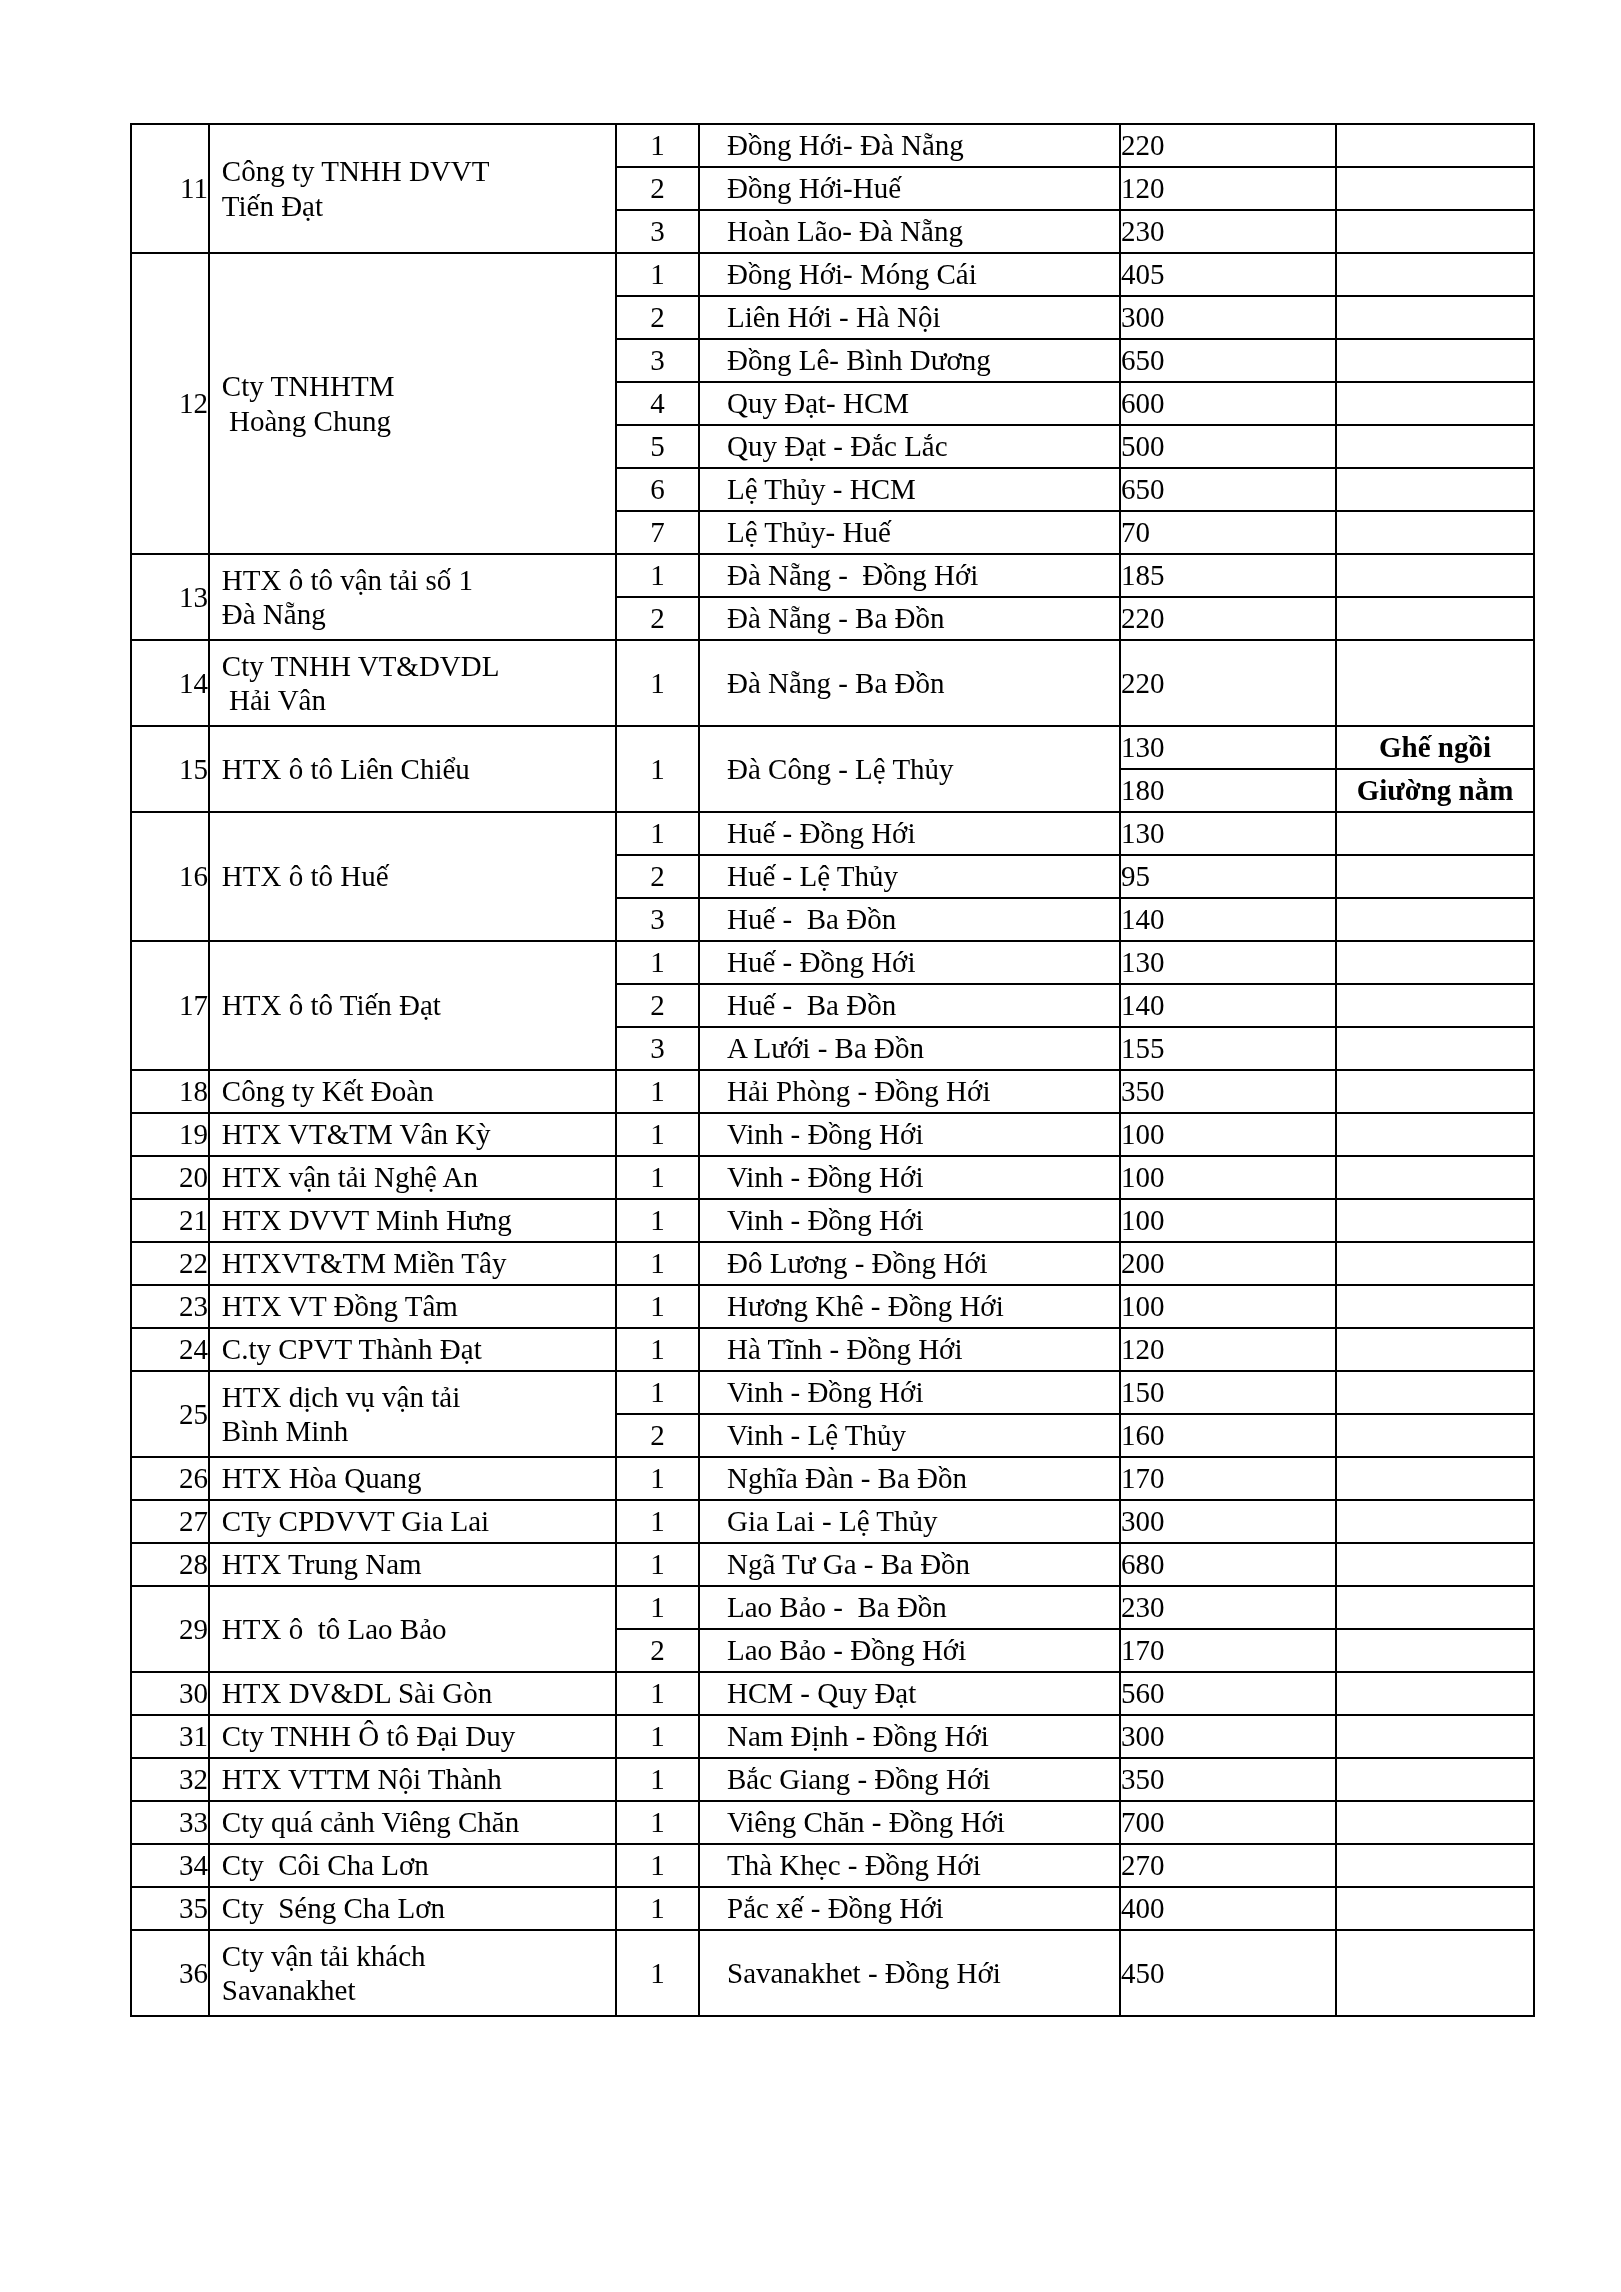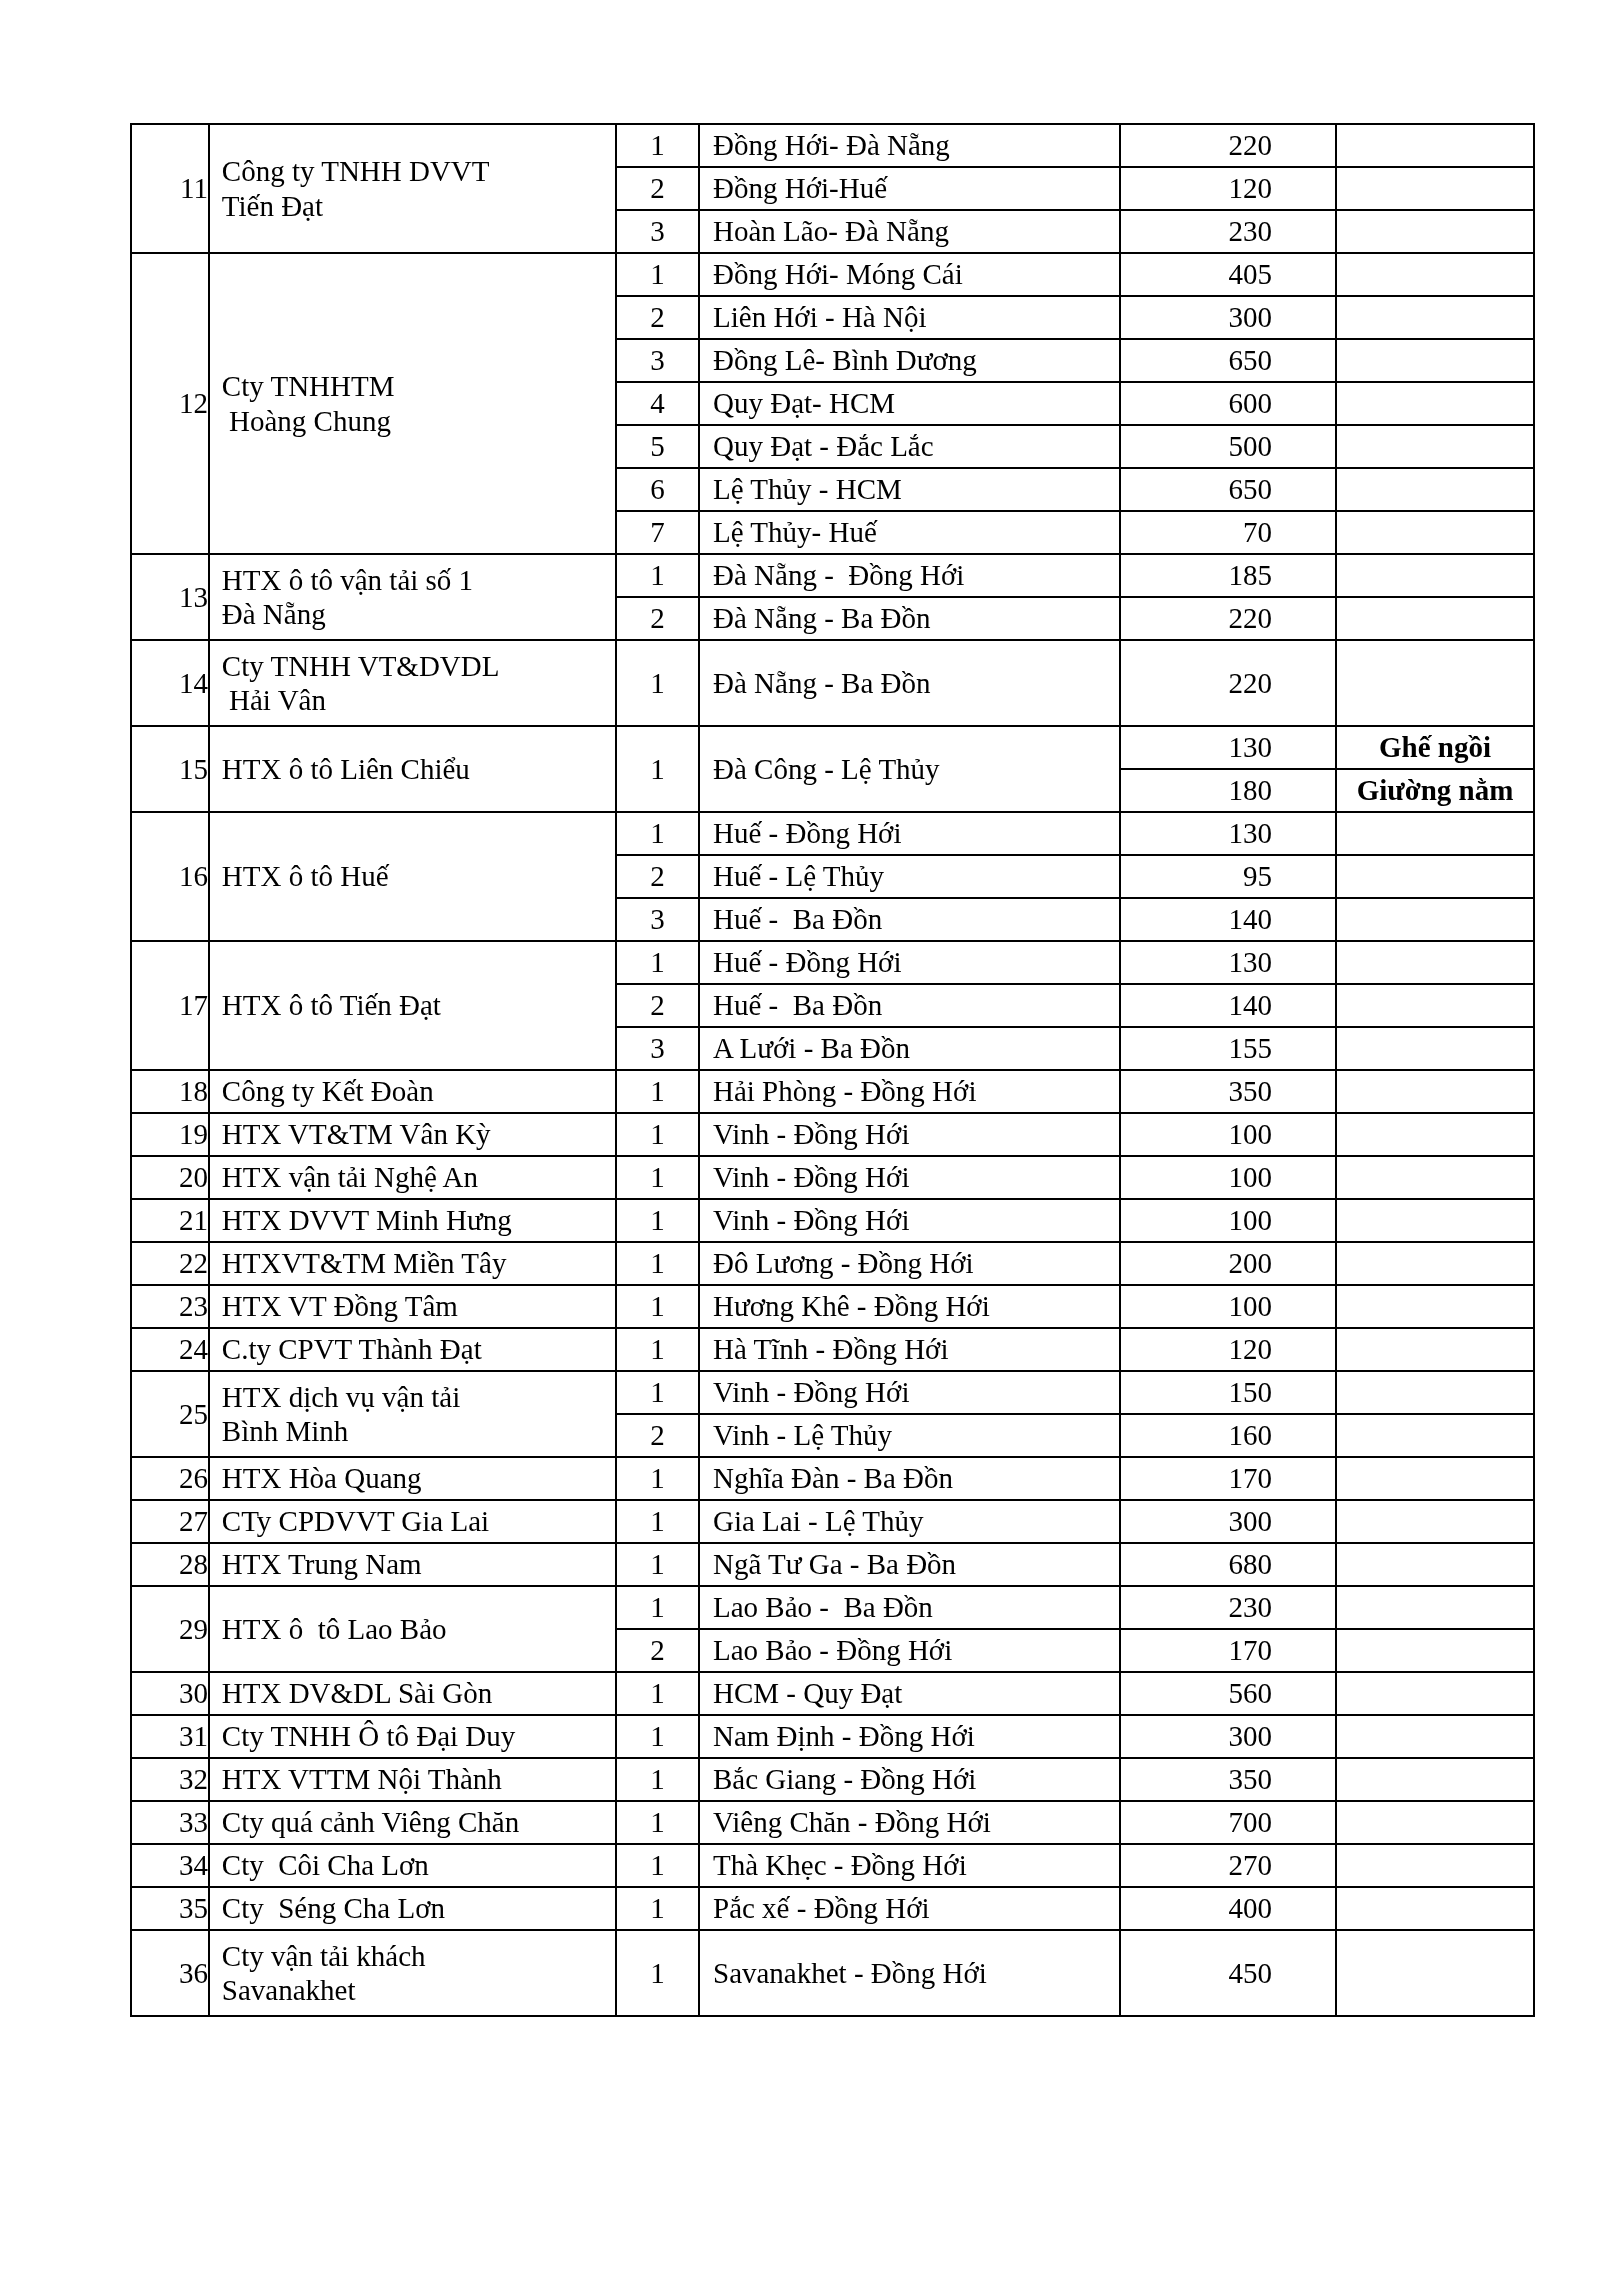--- a/index.html
+++ b/index.html
@@ -26,22 +26,22 @@
     padding: 0;
     overflow: hidden;
     line-height: 1.18;
   }
   tr { height: 43px; }
   tr.tall { height: 86px; border-radius: 17px; }
   tr.group-start td { border-top: 2.9px solid #000; }
   .c-stt   { text-align: right; }
   .c-company { text-align: left; padding-left: 11.8px; padding-right: 14px; white-space: pre-wrap; }
   .c-rno   { text-align: center; }
-  .c-route { text-align: left; padding-left: 13px; padding-right: 5.9px; white-space: pre-wrap; }
-  .c-price { text-align: right; padding-right: 63px; }
+  .c-route { text-align: left; padding-left: 27px; padding-right: 5.9px; white-space: pre-wrap; }
+  .c-price { text-align: left; padding-right: 98px; }
   .c-note  { text-align: center; font-weight: bold; }
 </style>
 </head>
 <body>
 
 <div class="page">
   <table class="routes">
     <colgroup>
       <col style="width:78px">
       <col style="width:407px">

